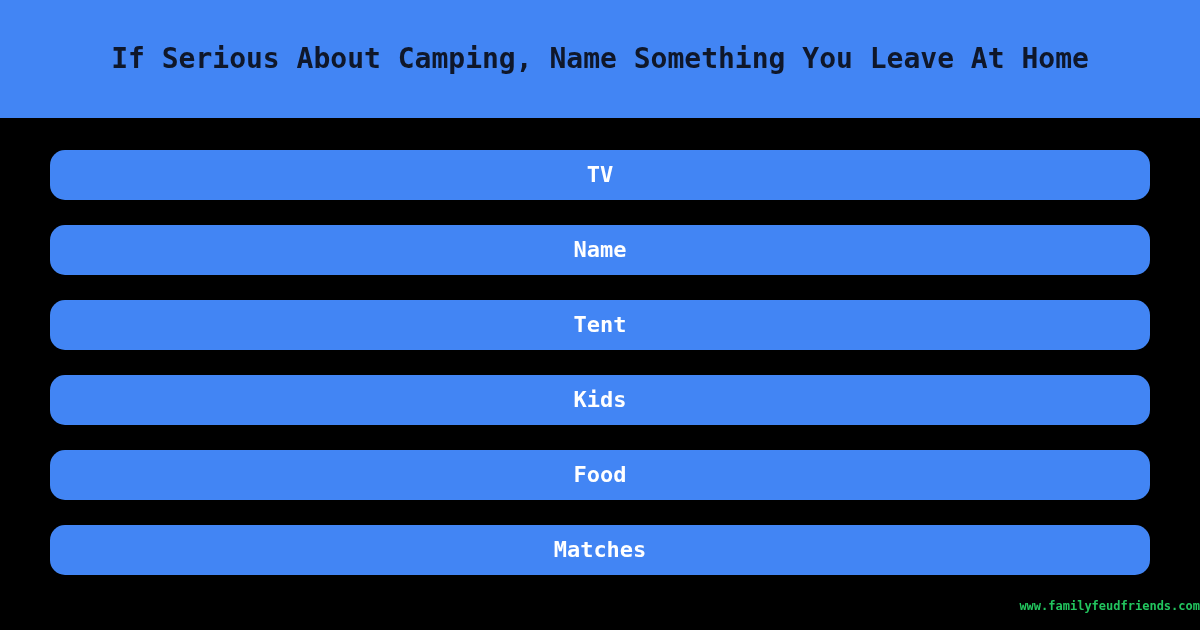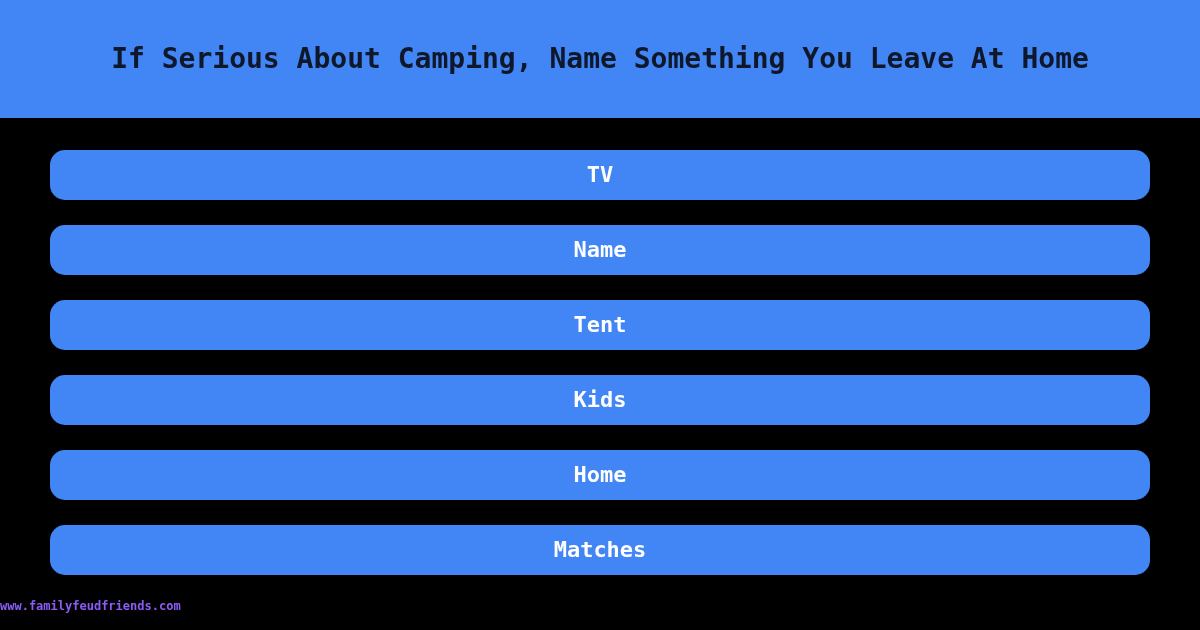--- a/index.html
+++ b/index.html
@@ -83,26 +83,26 @@
     margin: 0;
     padding: 0;
   }
 
   
   #watermark {
     position: absolute;
     left: 0;
     top: 599px;
     width: 1200px;
-    text-align: left;
+    text-align: right;
     font-family: "DejaVu Sans Mono", monospace;
     font-weight: bold;
     font-size: 12px;
     line-height: 14px;
-    color: #8b5cf6;
+    color: #22c55e;
     letter-spacing: 0px;
     white-space: nowrap;
     pointer-events: none;
     z-index: 5;
   }
 </style>
 </head>
 <body>
 
 <div id="page">
@@ -118,21 +118,21 @@
     <div class="answer-row">
       <span class="answer-text">Name</span>
     </div>
     <div class="answer-row">
       <span class="answer-text">Tent</span>
     </div>
     <div class="answer-row">
       <span class="answer-text">Kids</span>
     </div>
     <div class="answer-row">
-      <span class="answer-text">Home</span>
+      <span class="answer-text">Food</span>
     </div>
     <div class="answer-row">
       <span class="answer-text">Matches</span>
     </div>
   </div>
 
   <div id="watermark">www.familyfeudfriends.com</div>
 
 </div>
 

